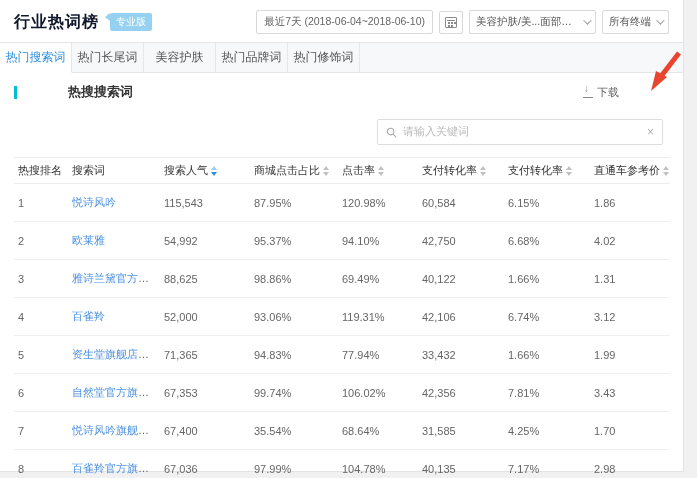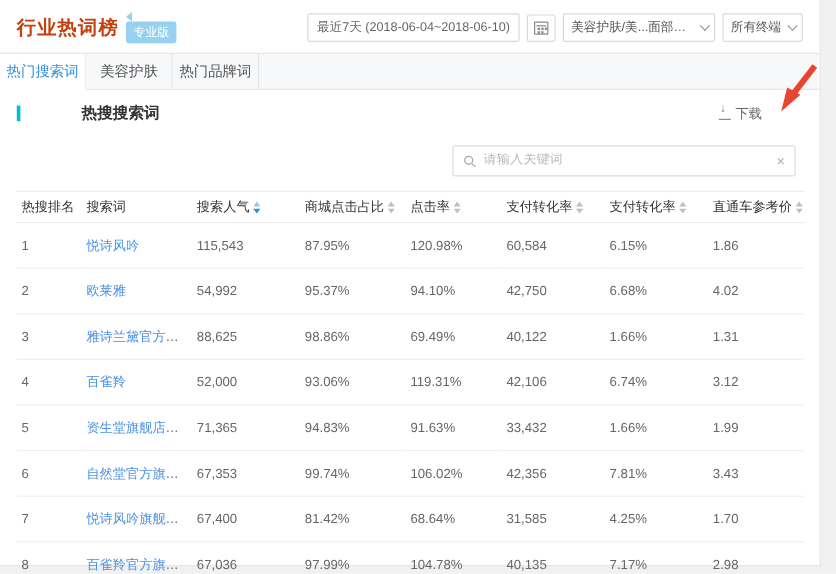--- a/index.html
+++ b/index.html
@@ -1,22 +1,22 @@
 <!DOCTYPE html>
 <html><head>
 <meta charset="utf-8">
 <style>
   * { margin:0; padding:0; box-sizing:border-box; }
   html,body { width:697px; height:478px; background:#f1f1f1; font-family:"Liberation Sans","DejaVu Sans",sans-serif; overflow:hidden; }
   .card { position:relative; width:684px; height:472px; background:#fff; border-right:1px solid #e3e3e3; border-bottom:1px solid #e3e3e3; }
 
   
   .hdr { display:flex; align-items:center; padding:10px 14px 8px 14px; }
-  .title { font-size:16px; font-weight:bold; color:#c2410c; letter-spacing:1px; }
-  .badge-wrap { display:flex; margin-left:6px;flex-direction:column; }
+  .title { font-size:16px; font-weight:bold; color:#0f172a; letter-spacing:1px; }
+  .badge-wrap { display:flex; margin-left:6px; }
   .badge-arrow { width:0; height:0; border-top:4px solid transparent; border-bottom:4px solid transparent; border-right:5px solid #96d1f1; }
   .badge { background:#96d1f1; color:#fff; font-size:10px; padding:2px 6px; border-radius:2px; }
   .hdr-right { margin-left:auto; display:flex; align-items:center; gap:6px; }
   .datebox { border:1px solid #d9d9d9; border-radius:2px; font-size:10.5px; color:#666; padding:4px 7px; white-space:nowrap; background:#fff; }
   .calbtn { border:1px solid #d9d9d9; border-radius:2px; width:24px; height:23px; display:flex; align-items:center; justify-content:center; background:#fff; cursor:pointer; }
   .cal-ic { width:12px; height:11px; border:1px solid #8a8a8a; border-radius:1px; position:relative; }
   .cal-ic:before { content:""; position:absolute; left:1px; right:1px; top:2px; border-top:1px solid #8a8a8a; }
   .cal-ic:after { content:""; position:absolute; left:2px; top:4px; width:2px; height:2px; background:#8a8a8a; box-shadow:3px 0 #8a8a8a, 6px 0 #8a8a8a, 0 3px #8a8a8a, 3px 3px #8a8a8a; }
   .drop { border:1px solid #d9d9d9; border-radius:2px; font-size:10.5px; color:#555; padding:4px 6px; display:flex; align-items:center; gap:5px; background:#fff; cursor:pointer; white-space:nowrap; }
   .drop .txt { max-width:102px; overflow:hidden; text-overflow:ellipsis; }
@@ -25,21 +25,21 @@
   
   .tabs { display:flex; border-top:1px solid #e6e6e6; border-bottom:1px solid #e6e6e6; background:#f7f8fa; height:31px; }
   .tab { width:72px; display:flex; align-items:center; justify-content:center; font-size:12px; color:#555; border-right:1px solid #e6e6e6; cursor:pointer; background:#f7f8fa; }
   .tab.active { background:#fff; color:#2f8fe0; border-bottom:1px solid #fff; margin-bottom:-1px; }
   .tabs .filler { flex:1; }
 
   
   .section { display:flex; align-items:center; padding:10px 14px 4px 14px; position:relative;gap:45px; }
   .bar { width:3px; height:13px; background:#00bcd4; margin-right:6px; }
   .sec-title { font-size:13px; font-weight:bold; color:#333; }
-  .dl { margin-left:auto; margin-right:34px; display:flex; align-items:center; gap:4px; font-size:11px; color:#666; cursor:pointer; }
+  .dl { margin-left:auto; margin-right:50px; display:flex; align-items:center; gap:4px; font-size:11px; color:#666; cursor:pointer; }
   .dl-ic { width:10px; height:10px; position:relative; }
   .dl-ic:before { content:"↓"; position:absolute; top:-4px; left:1px; font-size:10px; color:#888; }
   .dl-ic:after { content:""; position:absolute; bottom:-1px; left:0; width:10px; border-bottom:1px solid #888; }
   .red-arrow { position:absolute; right:2px; top:-22px; width:36px; height:42px; pointer-events:none; }
 
   
   .search-row { display:flex; justify-content:flex-end; padding:14px 20px 10px 14px; }
   .search { display:flex; align-items:center; width:286px; height:26px; border:1px solid #ddd; border-radius:2px; padding:0 8px; background:#fff; }
   .search input { flex:1; border:none; outline:none; font-size:11px; color:#333; background:transparent; margin:0 6px; font-family:Liberation Mono, monospace; }
   .search input::placeholder { color:#b9b9b9; }
@@ -83,22 +83,24 @@
       </span>
       <span class="drop">
         <span class="txt">所有终端</span>
         <span class="chev"></span>
       </span>
     </div>
   </div>
 
   <div class="tabs">
     <div class="tab active">热门搜索词</div>
+    <div class="tab">热门长尾词</div>
     <div class="tab">美容护肤</div>
     <div class="tab">热门品牌词</div>
+    <div class="tab">热门修饰词</div>
     <div class="filler"></div>
   </div>
 
   <div class="section">
     <span class="bar"></span>
     <span class="sec-title">热搜搜索词</span>
     <span class="dl">
       <span class="dl-ic"></span>
       <span>下载</span>
     </span>
@@ -229,40 +231,40 @@
         <td>119.31%</td>
         <td>42,106</td>
         <td>6.74%</td>
         <td>3.12</td>
       </tr>
       <tr>
         <td>5</td>
         <td class="kw"><a>资生堂旗舰店官方旗舰</a></td>
         <td>71,365</td>
         <td>94.83%</td>
-        <td>91.63%</td>
+        <td>77.94%</td>
         <td>33,432</td>
         <td>1.66%</td>
         <td>1.99</td>
       </tr>
       <tr>
         <td>6</td>
         <td class="kw"><a>自然堂官方旗舰店官...</a></td>
         <td>67,353</td>
         <td>99.74%</td>
         <td>106.02%</td>
         <td>42,356</td>
         <td>7.81%</td>
         <td>3.43</td>
       </tr>
       <tr>
         <td>7</td>
         <td class="kw"><a>悦诗风吟旗舰店官网</a></td>
         <td>67,400</td>
-        <td>81.42%</td>
+        <td>35.54%</td>
         <td>68.64%</td>
         <td>31,585</td>
         <td>4.25%</td>
         <td>1.70</td>
       </tr>
       <tr>
         <td>8</td>
         <td class="kw"><a>百雀羚官方旗舰店官网</a></td>
         <td>67,036</td>
         <td>97.99%</td>

